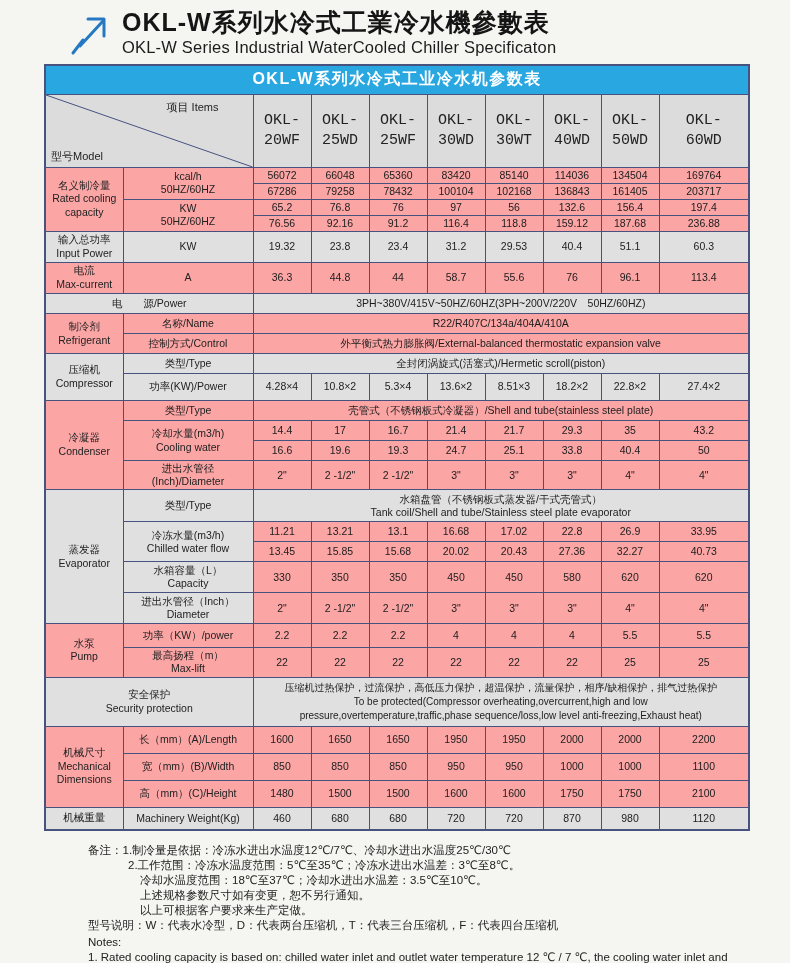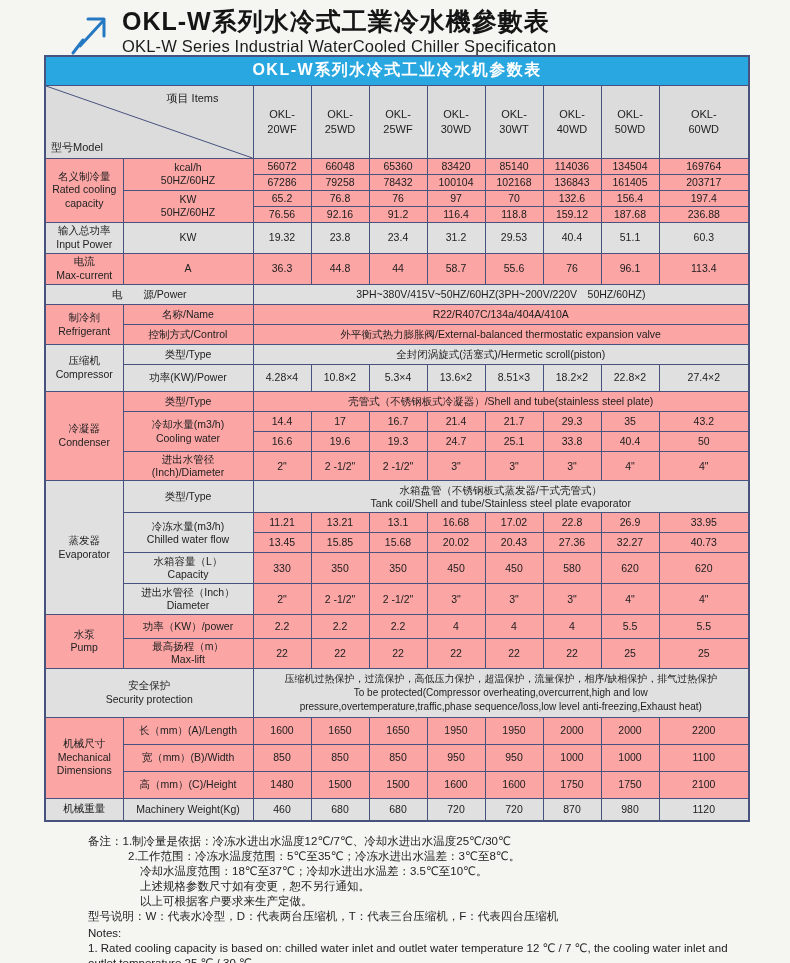--- a/index.html
+++ b/index.html
@@ -5,21 +5,21 @@
   * { margin:0; padding:0; box-sizing:border-box; }
   html,body { width:790px; }
   body {
     height:963px;
     background:#f5f5f2;
     font-family:"Liberation Sans","DejaVu Sans",sans-serif;
     color:#1a1a1a;
     overflow:hidden;
   }
   
-  .doc-header { display:flex; align-items:center; padding:8px 0 0 68px; height:55px; }
+  .doc-header { display:flex; align-items:flex-start; padding:8px 0 0 68px; height:64px; }
   .logo { width:48px; height:46px; margin:2px 6px 0 0; flex:none; }
   .titles h1 { font-size:25px; font-weight:bold; line-height:1.15; letter-spacing:1px; color:#151515; }
   .titles h2 { font-size:16.5px; font-weight:500; margin-top:1px; color:#1c1c1c; letter-spacing:.2px; }
   
   table.spec {
     border-collapse:collapse; table-layout:fixed;
     margin-left:44px; width:704px;
     background:#fca5a5;
     border:2px solid #47527f;
   }
@@ -28,22 +28,22 @@
     text-align:center; vertical-align:middle;
     white-space:pre-line; overflow:hidden;
     padding:1px 2px;
   }
   th.titlebar {
     background:#29a7e0; color:#fff;
     font-size:16px; font-weight:bold;
     height:29px; letter-spacing:1.5px;
   }
   th.model {
-    background:#dcdcdc; font-size:11px; font-weight:normal;
-    height:36px; line-height:1.3; color:#222;
+    background:#dcdcdc; font-size:15px; font-weight:normal;
+    height:36px; line-height:1.3; color:#222;font-family:Liberation Mono, monospace;
   }
   th.corner { background:#dcdcdc; position:relative; padding:0; }
   .corner .diag { position:absolute; inset:0; width:100%; height:100%; }
   .corner .c-model { position:absolute; left:5px; bottom:3px; font-size:11px; font-weight:normal; color:#222; }
   .corner .c-items { position:absolute; right:34px; top:5px; font-size:11px; font-weight:normal; color:#222; }
   td.g { font-size:10.5px; line-height:1.3; color:#222; }
   td.l { font-size:10.5px; line-height:1.25; color:#222; }
   td.v { font-size:10.5px; line-height:1.25; color:#1c1c1c; }
   td.s { background:#e0e0e0; }
   td.left { text-align:center; padding:3px 5px; font-size:10px; line-height:1.4; }
@@ -142,21 +142,21 @@
           <td class="v">161405</td>
           <td class="v">203717</td>
         </tr>
         <tr style="height: 16px;">
           <td class="l" rowspan="2">KW
 50HZ/60HZ</td>
           <td class="v">65.2</td>
           <td class="v">76.8</td>
           <td class="v">76</td>
           <td class="v">97</td>
-          <td class="v">70</td>
+          <td class="v">56</td>
           <td class="v">132.6</td>
           <td class="v">156.4</td>
           <td class="v">197.4</td>
         </tr>
         <tr style="height: 16px;">
           <td class="v">76.56</td>
           <td class="v">92.16</td>
           <td class="v">91.2</td>
           <td class="v">116.4</td>
           <td class="v">118.8</td>

